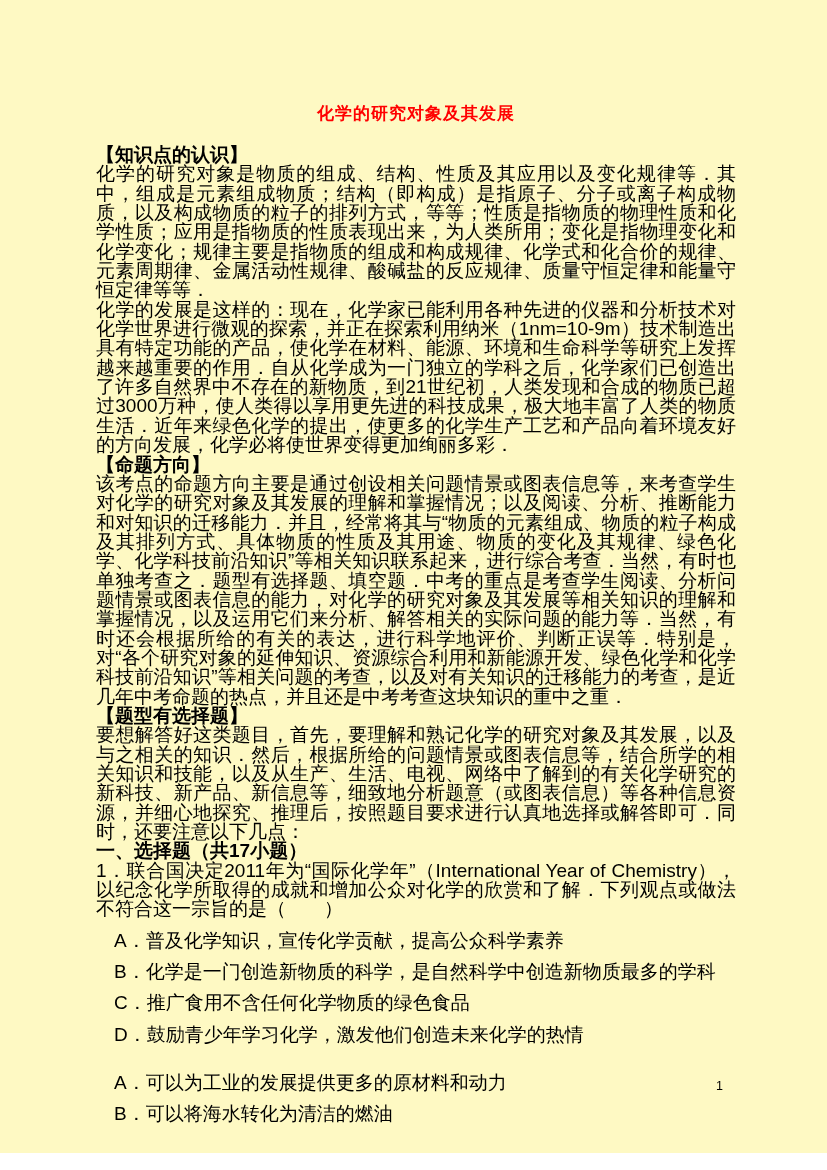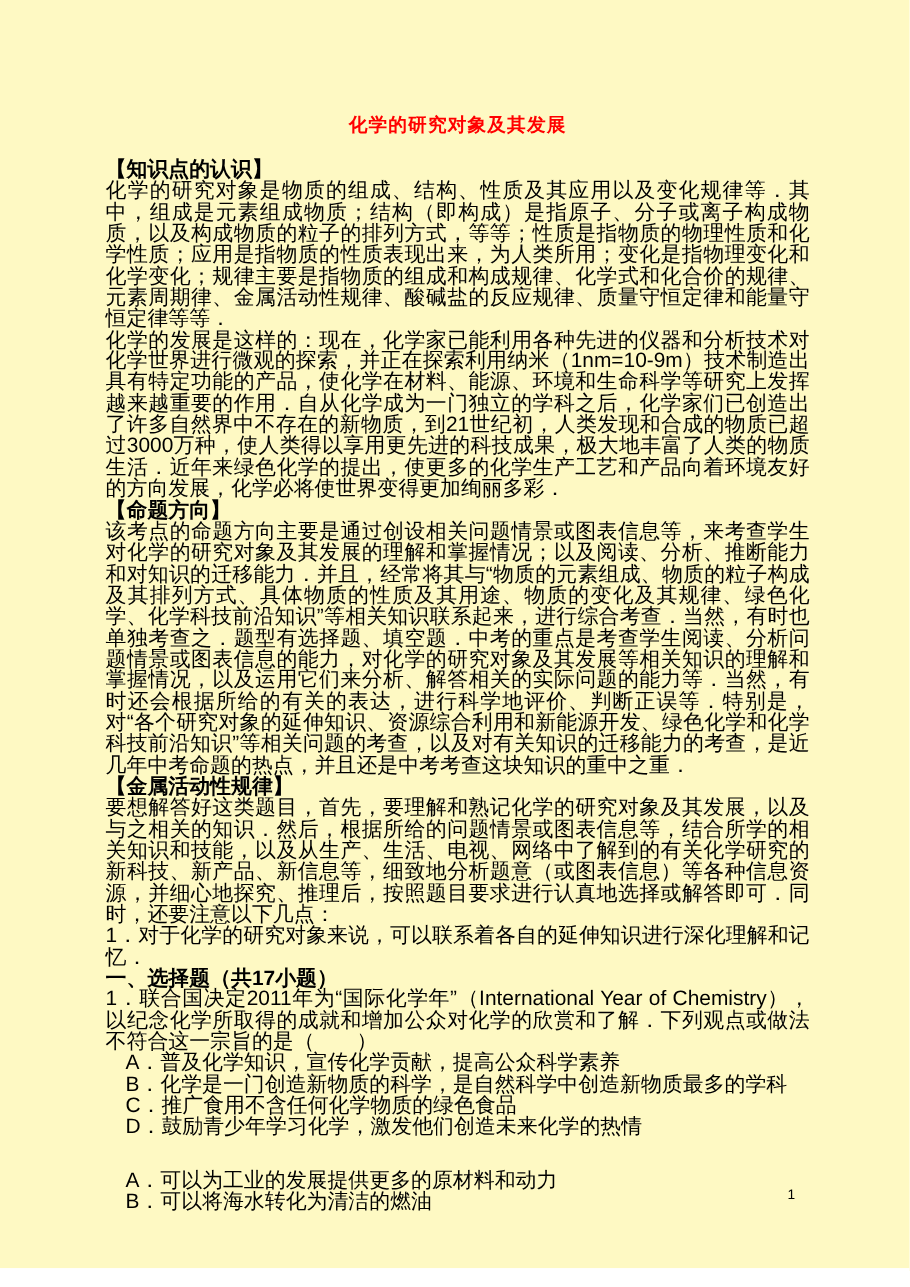--- a/index.html
+++ b/index.html
@@ -30,21 +30,21 @@
   .para, .sec-heading, .bold-heading, .option {
     margin: 0;
     font-size: 19px;
     line-height: 19.35px;
     text-align: justify;
     text-justify: inter-ideograph;
     word-break: break-all;
   }
   .sec-heading { font-weight: bold; }
   .bold-heading { font-weight: bold; }
-  .option { padding-left: 18px; }
+  .option { padding-left: 18px; margin-top: 12px; }
   .question-block { margin: 0; }
   .question-block.q2 { margin-top: 29px; }
   .page-number {
     position: absolute;
     left: 716px;
     top: 1079px;
     font-size: 12.5px;
     color: #000000;
   }
 </style>
@@ -56,23 +56,22 @@
 
     <h1 class="doc-title">化学的研究对象及其发展</h1>
 
     <p class="sec-heading">【知识点的认识】</p>
     <p class="para">化学的研究对象是物质的组成、结构、性质及其应用以及变化规律等．其中，组成是元素组成物质；结构（即构成）是指原子、分子或离子构成物质，以及构成物质的粒子的排列方式，等等；性质是指物质的物理性质和化学性质；应用是指物质的性质表现出来，为人类所用；变化是指物理变化和化学变化；规律主要是指物质的组成和构成规律、化学式和化合价的规律、元素周期律、金属活动性规律、酸碱盐的反应规律、质量守恒定律和能量守恒定律等等．</p>
     <p class="para">化学的发展是这样的：现在，化学家已能利用各种先进的仪器和分析技术对化学世界进行微观的探索，并正在探索利用纳米（1nm=10-9m）技术制造出具有特定功能的产品，使化学在材料、能源、环境和生命科学等研究上发挥越来越重要的作用．自从化学成为一门独立的学科之后，化学家们已创造出了许多自然界中不存在的新物质，到21世纪初，人类发现和合成的物质已超过3000万种，使人类得以享用更先进的科技成果，极大地丰富了人类的物质生活．近年来绿色化学的提出，使更多的化学生产工艺和产品向着环境友好的方向发展，化学必将使世界变得更加绚丽多彩．</p>
 
     <p class="sec-heading">【命题方向】</p>
     <p class="para">该考点的命题方向主要是通过创设相关问题情景或图表信息等，来考查学生对化学的研究对象及其发展的理解和掌握情况；以及阅读、分析、推断能力和对知识的迁移能力．并且，经常将其与“物质的元素组成、物质的粒子构成及其排列方式、具体物质的性质及其用途、物质的变化及其规律、绿色化学、化学科技前沿知识”等相关知识联系起来，进行综合考查．当然，有时也单独考查之．题型有选择题、填空题．中考的重点是考查学生阅读、分析问题情景或图表信息的能力，对化学的研究对象及其发展等相关知识的理解和掌握情况，以及运用它们来分析、解答相关的实际问题的能力等．当然，有时还会根据所给的有关的表达，进行科学地评价、判断正误等．特别是，对“各个研究对象的延伸知识、资源综合利用和新能源开发、绿色化学和化学科技前沿知识”等相关问题的考查，以及对有关知识的迁移能力的考查，是近几年中考命题的热点，并且还是中考考查这块知识的重中之重．</p>
 
-    <p class="sec-heading">【金属活动性规律】</p>
+    <p class="sec-heading">【题型有选择题】</p>
     <p class="para">要想解答好这类题目，首先，要理解和熟记化学的研究对象及其发展，以及与之相关的知识．然后，根据所给的问题情景或图表信息等，结合所学的相关知识和技能，以及从生产、生活、电视、网络中了解到的有关化学研究的新科技、新产品、新信息等，细致地分析题意（或图表信息）等各种信息资源，并细心地探究、推理后，按照题目要求进行认真地选择或解答即可．同时，还要注意以下几点：</p>
-    <p class="para">1．对于化学的研究对象来说，可以联系着各自的延伸知识进行深化理解和记忆．</p>
 
     <p class="bold-heading">一、选择题（共17小题）</p>
 
     <div class="question-block">
       <p class="para">1．联合国决定2011年为“国际化学年”（International Year of Chemistry），以纪念化学所取得的成就和增加公众对化学的欣赏和了解．下列观点或做法不符合这一宗旨的是（　　）</p>
       <p class="option">A．普及化学知识，宣传化学贡献，提高公众科学素养</p>
       <p class="option">B．化学是一门创造新物质的科学，是自然科学中创造新物质最多的学科</p>
       <p class="option">C．推广食用不含任何化学物质的绿色食品</p>
       <p class="option">D．鼓励青少年学习化学，激发他们创造未来化学的热情</p>
     </div>

